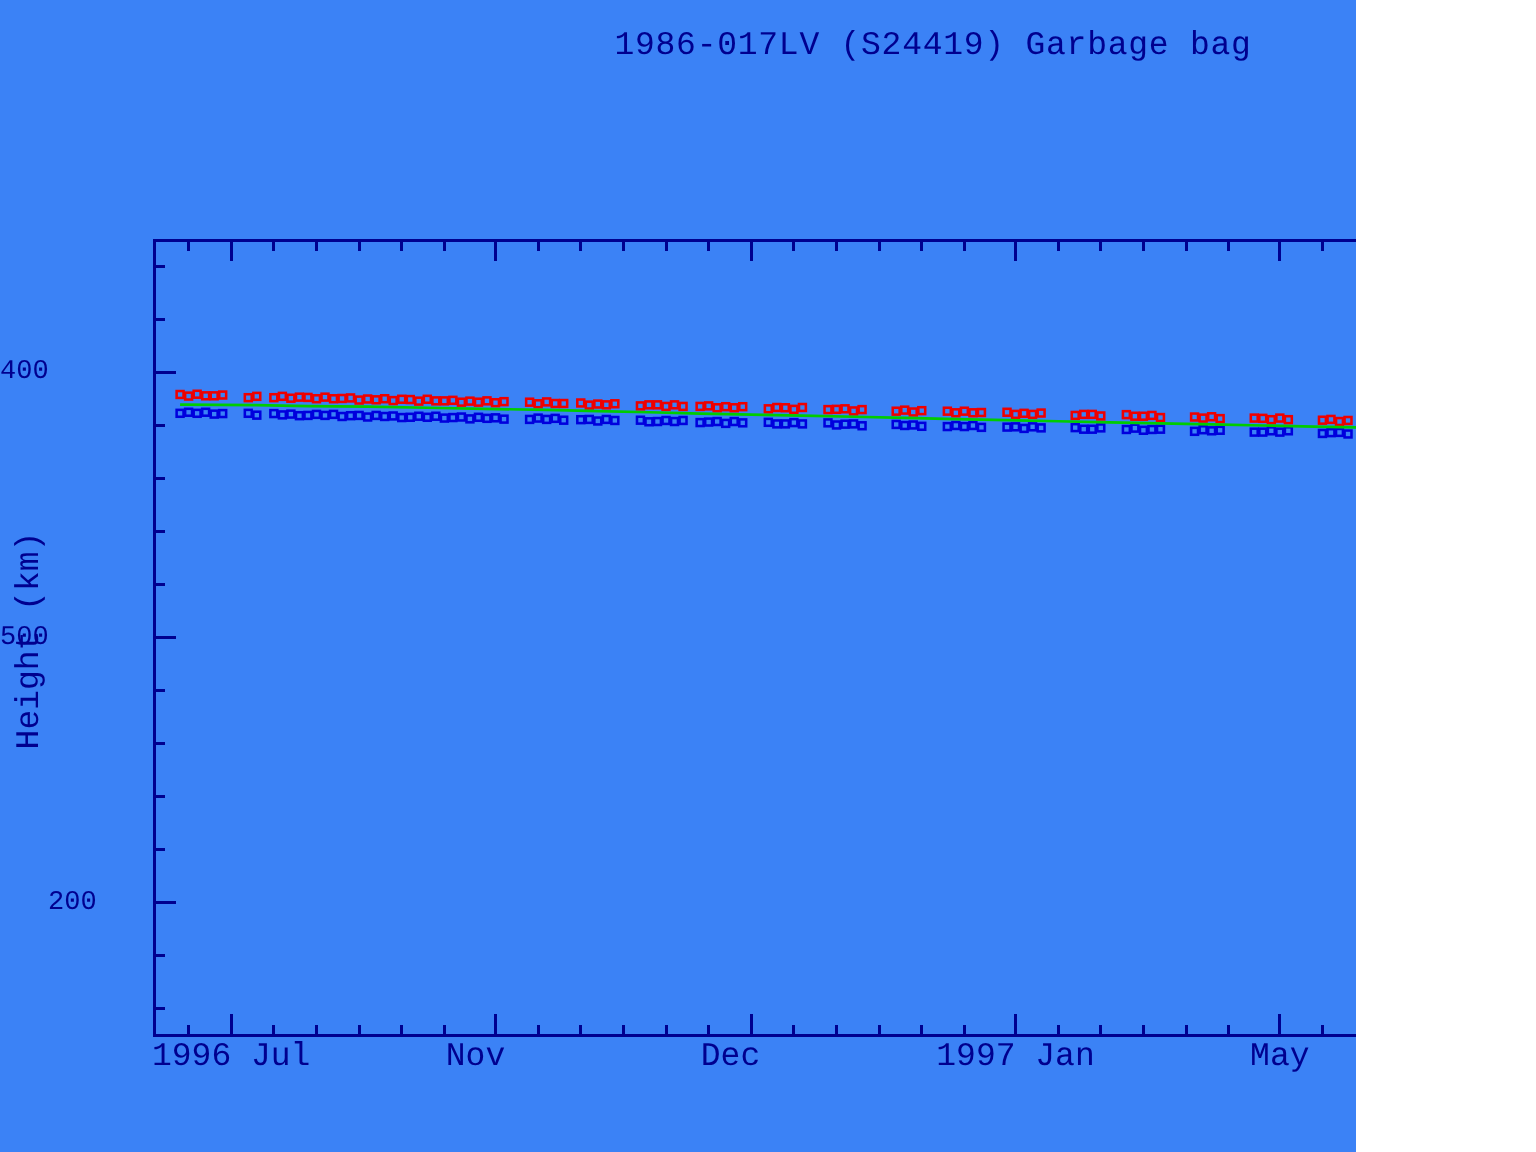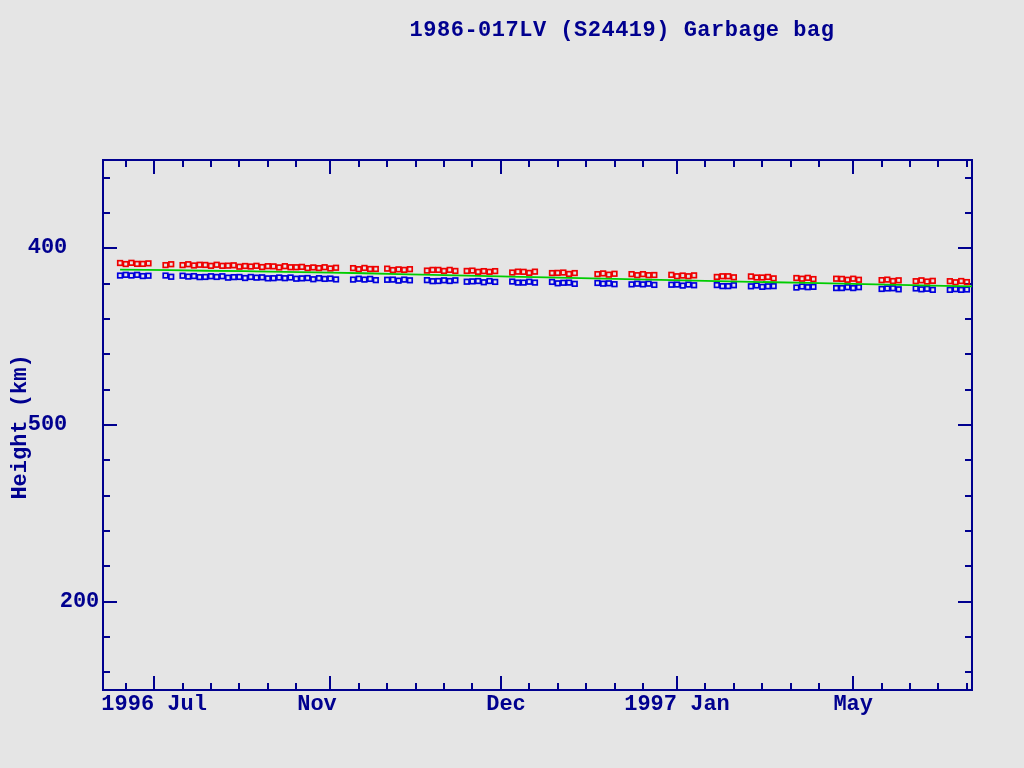--- a/index.html
+++ b/index.html
@@ -1,36 +1,36 @@
 <!DOCTYPE html>
 <html><head>
 <meta charset="utf-8">
 <style>
   html,body{margin:0;padding:0;background:#ffffff;}
   .screen{
-    position:relative;width:1024px;height:768px;background:#e5e5e5;overflow:hidden;
+    position:relative;width:904px;height:768px;background:#3b82f6;overflow:hidden;
     font-family:"Liberation Mono","DejaVu Sans Mono",monospace;
-    font-weight:bold;color:#00008f;
+    font-weight:normal;color:#00008f;
   }
   .chart-title{
     position:absolute;top:18px;left:622px;transform:translateX(-50%);
     font-size:22px;white-space:nowrap;letter-spacing:0.5px;
   }
   .x-axis-title{
     position:absolute;top:717px;left:537px;transform:translateX(-50%);
     font-size:22px;white-space:nowrap;
   }
   .y-axis-title{
     position:absolute;top:427px;left:20px;
     transform:translate(-50%,-50%) rotate(-90deg);
     font-size:22px;white-space:nowrap;
   }
   .y-tick-label{
-    position:absolute;left:0;width:95px;text-align:center;
-    font-size:22px;line-height:22px;
+    position:absolute;left:0;width:95px;text-align:left;
+    font-size:18px;line-height:22px;
   }
   .x-tick-label{
     position:absolute;transform:translateX(-50%);
     font-size:22px;line-height:22px;white-space:nowrap;
   }
   svg{position:absolute;top:0;left:0;}
 </style>
 </head>
 <body>
 
@@ -357,17 +357,17 @@
     </svg>
 
   <div class="y-axis-title">Height (km)</div>
 
   <div id="tick-labels">
       <div class="y-tick-label" style="top: 237.333px;">400</div>
       <div class="y-tick-label" style="top: 414px;">500</div>
       <div class="y-tick-label" style="top: 590.667px; margin-left: 32px;">200</div>
       <div class="x-tick-label" style="left: 154.151px; top: 694px;">1996 Jul</div>
       <div class="x-tick-label" style="left: 317px; top: 694px;">Nov</div>
-      <div class="x-tick-label" style="left: 506px; top: 694px;">Dec</div>
+      <div class="x-tick-label" style="left: 487px; top: 694px;">Dec</div>
       <div class="x-tick-label" style="left: 677.029px; top: 694px;">1997 Jan</div>
       <div class="x-tick-label" style="left: 853.216px; top: 694px;">May</div>
     </div>
 </div>
 
 </body></html>

